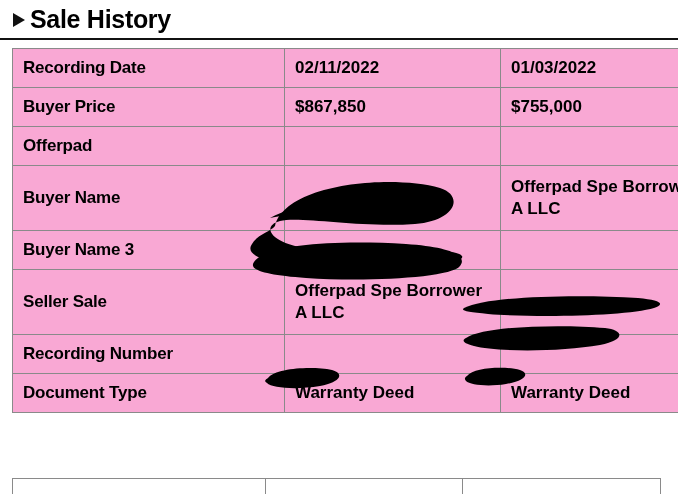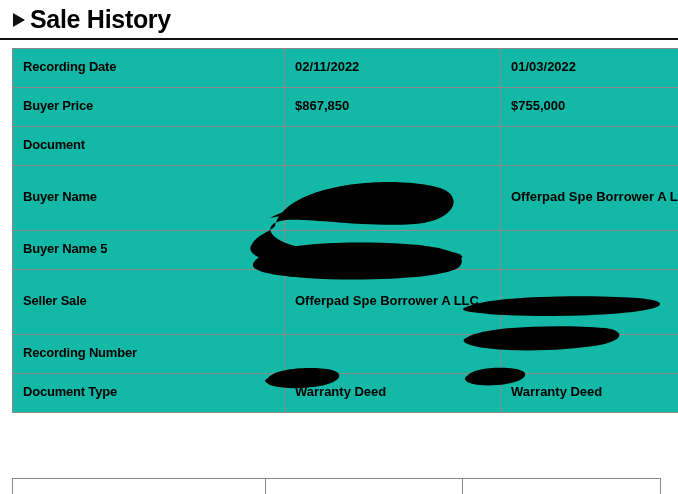--- a/index.html
+++ b/index.html
@@ -55,24 +55,24 @@
   table.sale-history {
     border-collapse: collapse;
     table-layout: fixed;
     width: 700px;
     background: #fff;
   }
   table.sale-history td {
     border: 1px solid #8a8a8a;
     vertical-align: middle;
     padding: 6px 8px 6px 10px;
-    font-size: 13px;
+    font-size: 17px;
     line-height: 1.25;
     height: 26px;
-    background: #14b8a6;
+    background: #f9a8d4;
   }
   td.label {
     width: 253px;
     font-weight: bold;
     font-size: 18px;
     letter-spacing: -0.2px;
     white-space: nowrap;
   }
   td.val {
     width: 197px;
@@ -128,33 +128,33 @@
           <td class="val">01/03/2022</td>
 
         </tr>
         <tr>
           <td class="label">Buyer Price</td>
           <td class="val">$867,850</td>
           <td class="val">$755,000</td>
 
         </tr>
         <tr>
-          <td class="label">Document</td>
+          <td class="label">Offerpad</td>
           <td class="val"></td>
           <td class="val"></td>
 
         </tr>
         <tr class="tall">
           <td class="label">Buyer Name</td>
           <td class="val"></td>
           <td class="val">Offerpad Spe Borrower A LLC</td>
 
         </tr>
         <tr>
-          <td class="label">Buyer Name 5</td>
+          <td class="label">Buyer Name 3</td>
           <td class="val"></td>
           <td class="val"></td>
 
         </tr>
         <tr class="tall">
           <td class="label">Seller Sale</td>
           <td class="val">Offerpad Spe Borrower A LLC</td>
           <td class="val"></td>
 
         </tr>

